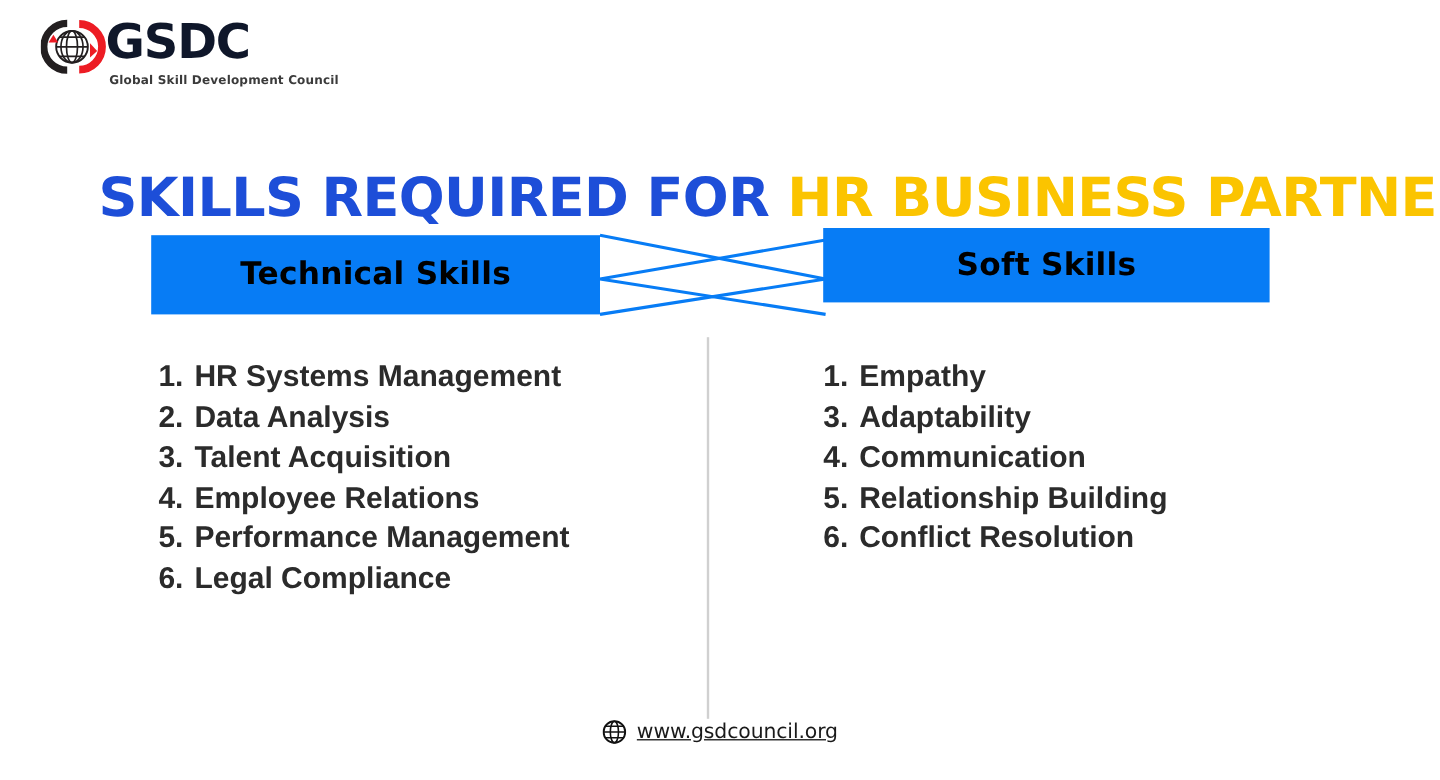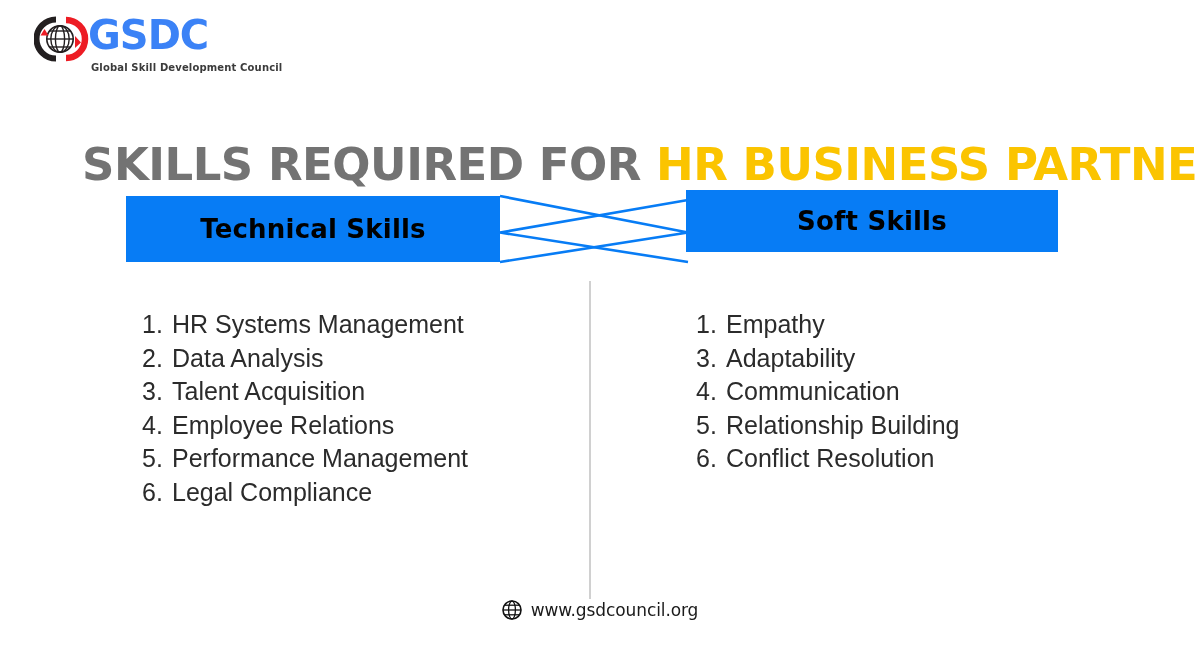--- a/index.html
+++ b/index.html
@@ -30,21 +30,21 @@
     top: 2px;
     width: 56px;
     height: 50px;
   }
   #logo-wordmark {
     position: absolute;
     left: 54px;
     top: 0px;
     font-size: 40px;
     font-weight: bold;
-    color: #3b82f6;
+    color: #0f172a;
     letter-spacing: -1px;
     line-height: 46px;
     font-family: "DejaVu Sans", sans-serif;
   }
   #logo-tagline {
     position: absolute;
     left: 57px;
     top: 50px;
     font-size: 10px;
     font-weight: bold;
@@ -58,21 +58,21 @@
   #title {
     position: absolute;
     left: 82px;
     top: 108px;
     font-size: 45px;
     font-weight: bold;
     letter-spacing: -0.5px;
     white-space: nowrap;
     font-family: "DejaVu Sans", sans-serif;
   }
-  #title .t-dark  { color: #737373; }
+  #title .t-dark  { color: #1d4ed8; }
   #title .t-gold  { color: #FBC400; }
 
   
   #band {
     position: absolute;
     left: 0;
     top: 190px;
     width: 1200px;
     height: 85px;
   }
@@ -110,22 +110,23 @@
     top: 281px;
     width: 2px;
     height: 318px;
     background: #d0d0d0;
   }
 
   
   .skill-list {
     position: absolute;
     list-style: none;
-    margin: 14px;
+    margin: 4px;
     padding: 0;
+    font-weight: bold;
   }
   #list-technical { left: 128px; top: 294px; }
   #list-soft      { left: 682px; top: 294px; }
   .skill-item {
     font-size: 25px;
     color: #2b2b2b;
     line-height: 33.5px;
     white-space: nowrap;
     font-family: "Liberation Sans", sans-serif;
   }
@@ -137,20 +138,21 @@
   
   #footer {
     position: absolute;
     left: 0;
     top: 600px;
     width: 1200px;
     display: flex;
     align-items: center;
     justify-content: center;
     gap: 9px;
+    text-decoration: underline;
   }
   #globe-icon { display: block; }
   #footer-url {
     font-size: 17px;
     color: #1a1a1a;
     font-family: "DejaVu Sans", sans-serif;
     letter-spacing: -0.1px;
   }
 </style>
 </head>

